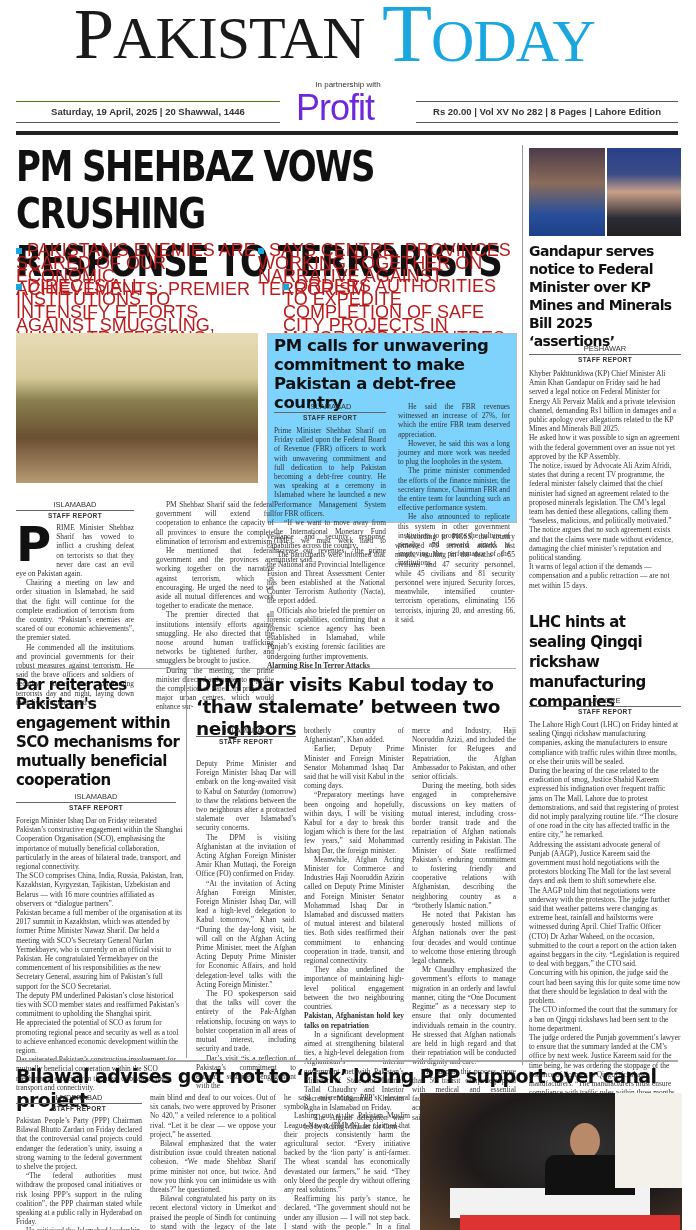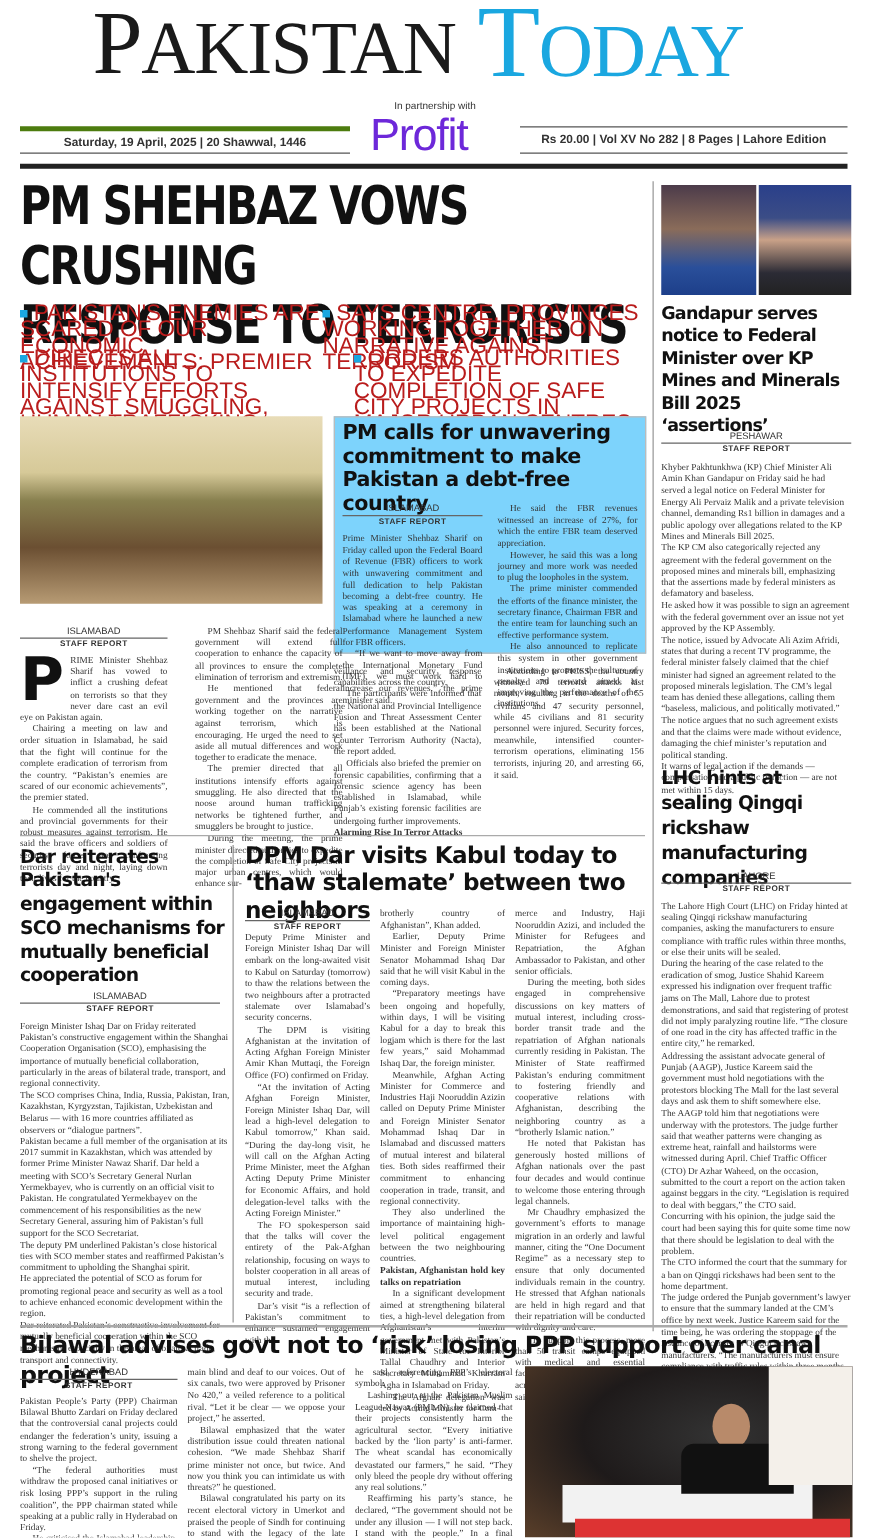--- a/index.html
+++ b/index.html
@@ -5,21 +5,21 @@
 *{box-sizing:border-box;margin:0;padding:0}
 body{width:696px;height:1230px;background:#fff;font-family:"Liberation Serif",serif;color:#222;position:relative;overflow:hidden}
 .abs{position:absolute}
 .masthead{left:0;top:0;width:696px;height:70px;text-align:right}
 .mast-pak{font-family:"Liberation Serif",serif;font-size:60px;color:#1a1a1a;letter-spacing:-1px;position:absolute;left:74px;top:-6px;line-height:80px}
 .mast-pak .big{font-size:72px}
 .mast-today{font-family:"Liberation Serif",serif;font-size:60px;color:#1aa7e0;position:absolute;left:382px;top:-6px;line-height:80px;letter-spacing:-1px}
 .mast-today .big{font-size:82px}
 .partner{left:0;top:80px;width:696px;text-align:center;font-family:"Liberation Sans",sans-serif;font-size:8px;color:#333}
 .profit{left:296px;top:88px;font-family:"Liberation Sans",sans-serif;font-weight:normal;font-size:36px;color:#6d28d9;letter-spacing:-1px;line-height:40px}
-.dateline{left:16px;top:101px;width:264px;border-top:4px solid #4d7c0f;border-bottom:1px solid #555;height:22px;font-family:"Liberation Sans",sans-serif;font-size:9.5px;line-height:20px;text-align:center;font-weight:bold;color:#333}
+.dateline{left:16px;top:101px;width:264px;border-top:1px solid #4d7c0f;border-bottom:1px solid #555;height:22px;font-family:"Liberation Sans",sans-serif;font-size:9.5px;line-height:20px;text-align:center;font-weight:bold;color:#333}
 .priceline{left:416px;top:101px;width:262px;border-top:1px solid #555;border-bottom:1px solid #555;height:22px;font-family:"Liberation Sans",sans-serif;font-size:9.5px;line-height:20px;text-align:center;font-weight:bold;color:#333}
 .rule-thick{left:16px;top:131px;width:662px;height:4px;background:#222}
 .mainhead{left:16px;top:142px;width:500px;font-family:"DejaVu Sans",sans-serif;font-weight:bold;font-size:34px;line-height:38px;letter-spacing:-1.5px;transform:scaleY(1.25);transform-origin:top left;color:#111}
 .bullet{font-family:"Liberation Sans",sans-serif;font-size:18px;line-height:13px;color:#b91c1c;text-transform:uppercase}
 .bullet .sq{display:inline-block;width:6px;height:6px;background:#1aa7e0;margin-right:5px;vertical-align:middle}
 .photo{background:linear-gradient(180deg,#e8dcb8 0%,#d6c998 30%,#88804f 45%,#6b4f32 70%,#b79b74 100%)}
 .sidebar-photo1{background:linear-gradient(180deg,#4c3b4a 0%,#8a6c5a 40%,#2a4f9a 75%,#1d3f8a 100%)}
 .sidebar-photo2{background:linear-gradient(180deg,#2a3f8a 0%,#3b4d86 30%,#c9a188 50%,#2b2b35 80%,#222 100%)}
 .boxed{border:1px solid #bbb;background:#7dd3fc}
 .h-condensed{font-family:"DejaVu Sans",sans-serif;font-weight:bold;color:#111;letter-spacing:-0.6px}
@@ -109,21 +109,20 @@
 
 <div class="abs sidebar-photo1" style="left:529px;top:148px;width:76px;height:88px"></div>
 <div class="abs sidebar-photo2" style="left:607px;top:148px;width:74px;height:88px"></div>
 <div class="abs h-condensed" style="left:529px;top:242px;width:152px;font-size:14px;line-height:18px">Gandapur serves notice to Federal Minister over KP Mines and Minerals Bill 2025 ‘assertions’</div>
 <div class="abs" style="left:529px;top:344px;width:152px">
   <div class="dateline-small">PESHAWAR</div>
   <div class="staff">STAFF REPORT</div>
 </div>
 <div class="abs body-left" style="left:529px;top:369px;width:152px">
   <p>Khyber Pakhtunkhwa (KP) Chief Minister Ali Amin Khan Gandapur on Friday said he had served a legal notice on Federal Minister for Energy Ali Pervaiz Malik and a private television channel, demanding Rs1 billion in damages and a public apology over allegations related to the KP Mines and Minerals Bill 2025.</p>
-  <p>The KP CM also categorically rejected any agreement with the federal government on the proposed mines and minerals bill, emphasizing that the assertions made by federal ministers as defamatory and baseless.</p>
   <p>He asked how it was possible to sign an agreement with the federal government over an issue not yet approved by the KP Assembly.</p>
   <p>The notice, issued by Advocate Ali Azim Afridi, states that during a recent TV programme, the federal minister falsely claimed that the chief minister had signed an agreement related to the proposed minerals legislation. The CM’s legal team has denied these allegations, calling them “baseless, malicious, and politically motivated.”</p>
   <p>The notice argues that no such agreement exists and that the claims were made without evidence, damaging the chief minister’s reputation and political standing.</p>
   <p>It warns of legal action if the demands — compensation and a public retraction — are not met within 15 days.</p>
 </div>
 
 <div class="abs h-condensed" style="left:529px;top:612px;width:152px;font-size:15px;line-height:20px">LHC hints at sealing Qingqi rickshaw manufacturing companies</div>
 <div class="abs" style="left:529px;top:696px;width:152px">
   <div class="dateline-small">LAHORE</div>
   <div class="staff">STAFF REPORT</div>
@@ -150,21 +149,21 @@
   <p>The deputy PM underlined Pakistan’s close historical ties with SCO member states and reaffirmed Pakistan’s commitment to upholding the Shanghai spirit.</p>
   <p>He appreciated the potential of SCO as forum for promoting regional peace and security as well as a tool to achieve enhanced economic development within the region.</p>
   <p>Dar reiterated Pakistan’s constructive involvement for mutually beneficial cooperation within the SCO mechanisms especially in the areas of bilateral trade, transport and connectivity.</p>
 </div>
 <div class="abs vline" style="left:186px;top:676px;height:382px"></div>
 
 <div class="abs h-round" style="left:196px;top:674px;width:320px;font-size:18.5px;line-height:22px;font-weight:bold">DPM Dar visits Kabul today to ‘thaw stalemate’ between two neighbors</div>
 <div class="abs" style="left:196px;top:726px;width:100px">
   <div class="dateline-small">ISLAMABAD</div>
   <div class="staff">STAFF REPORT</div>
-  <div class="body" style="margin-top:0">
+  <div class="body" style="margin-top:14px">
     <p class="noind">Deputy Prime Minister and Foreign Minister Ishaq Dar will embark on the long-awaited visit to Kabul on Saturday (tomorrow) to thaw the relations between the two neighbours after a protracted stalemate over Islamabad’s security concerns.</p>
     <p>The DPM is visiting Afghanistan at the invitation of Acting Afghan Foreign Minister Amir Khan Muttaqi, the Foreign Office (FO) confirmed on Friday.</p>
     <p>“At the invitation of Acting Afghan Foreign Minister, Foreign Minister Ishaq Dar, will lead a high-level delegation to Kabul tomorrow,” Khan said. “During the day-long visit, he will call on the Afghan Acting Prime Minister, meet the Afghan Acting Deputy Prime Minister for Economic Affairs, and hold delegation-level talks with the Acting Foreign Minister.”</p>
     <p>The FO spokesperson said that the talks will cover the entirety of the Pak-Afghan relationship, focusing on ways to bolster cooperation in all areas of mutual interest, including security and trade.</p>
     <p>Dar’s visit “is a reflection of Pakistan’s commitment to enhance sustained engagement with the</p>
   </div>
 </div>
 <div class="abs body" style="left:304px;top:726px;width:100px">
   <p class="noind">brotherly country of Afghanistan”, Khan added.</p>
   <p>Earlier, Deputy Prime Minister and Foreign Minister Senator Mohammad Ishaq Dar said that he will visit Kabul in the coming days.</p>

